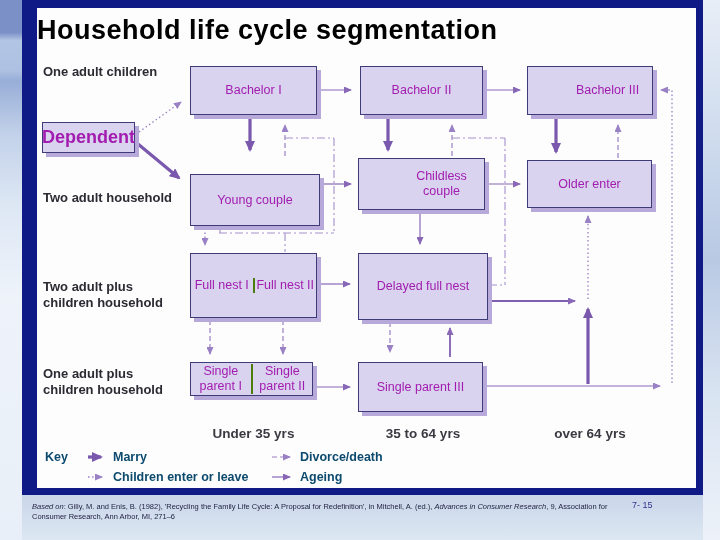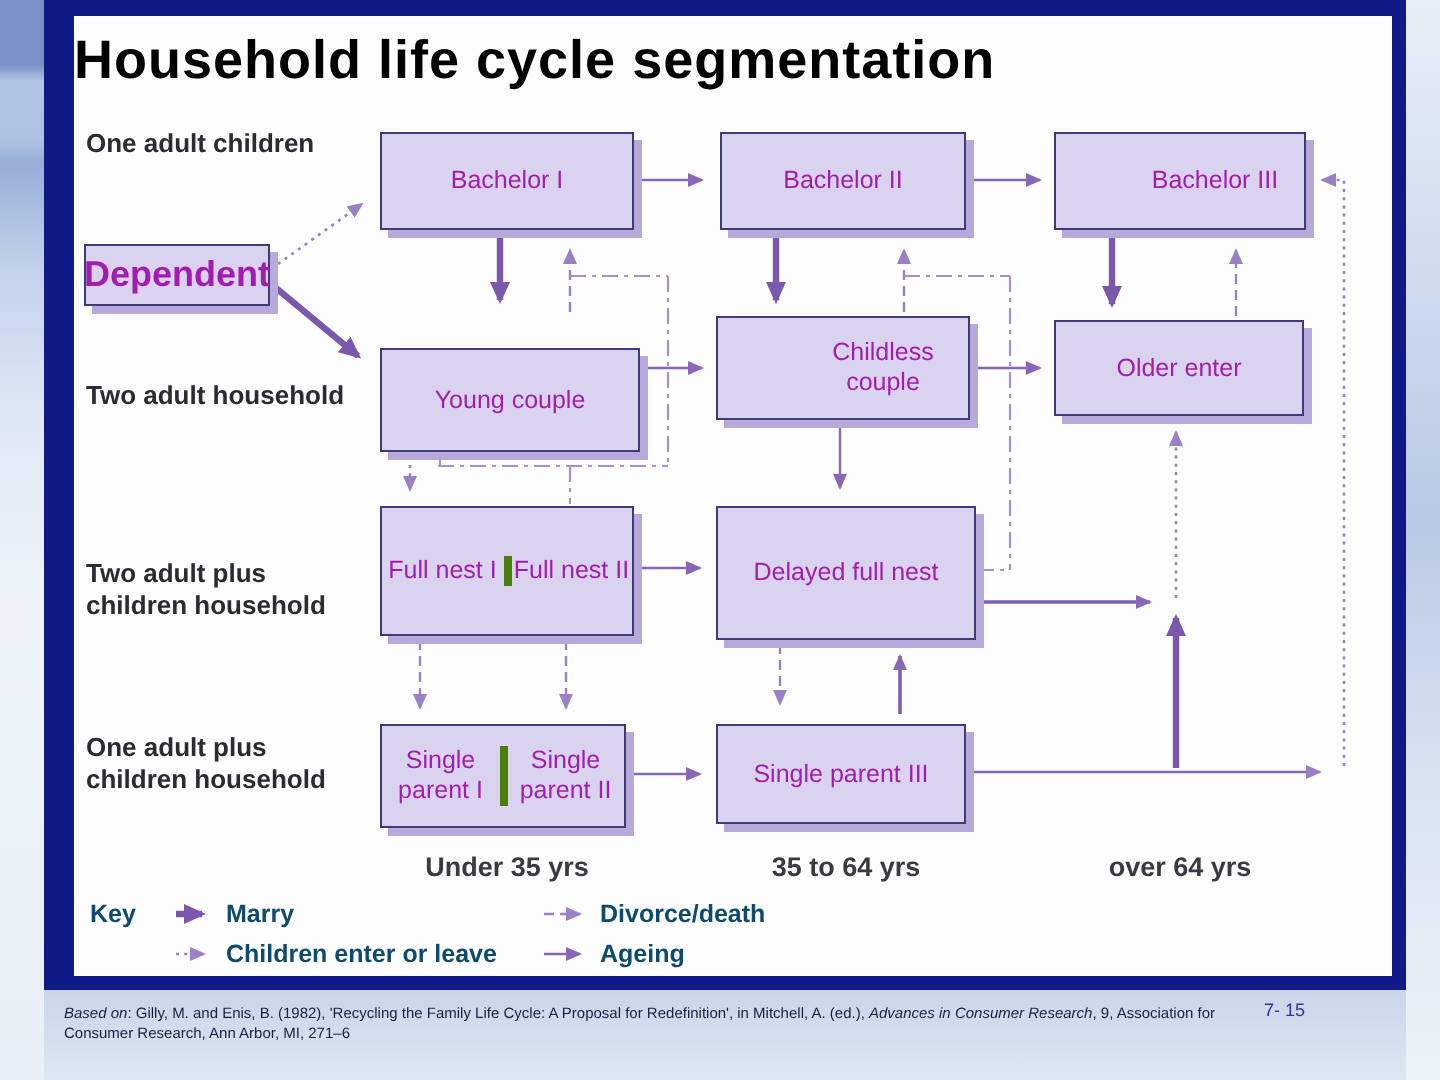--- a/index.html
+++ b/index.html
@@ -22,21 +22,21 @@
     color:#000000;letter-spacing:.5px;}
 
   .rowlabel{font-size:13px;font-weight:bold;color:#2b2b33;white-space:pre-line;line-height:16px;}
 
   .dbox{background:#d9d3ef;border:1.5px solid #3f3a78;box-shadow:4px 4px 0 #b7aadb;
     color:#a21caf;font-size:12.5px;display:flex;align-items:center;justify-content:center;
     text-align:center;box-sizing:border-box;line-height:15px;}
   .dbox.bold{font-weight:bold;font-size:18px;}
   .split{display:flex;padding:0;}
   .split .cell{flex:1;display:flex;align-items:center;justify-content:center;text-align:center;}
-  .split .cell + .cell{border-left:4px solid #4d7c0f;justify-content:center;}
+  .split .cell + .cell{border-left:2px solid #4d7c0f;justify-content:center;}
   .vsplit{display:flex;flex-direction:column;padding:0;}
   .vsplit .vcell{flex:1;display:flex;align-items:center;justify-content:center;}
   .vsplit .vcell + .vcell{border-top:1px solid #3f3a78;}
   .narrow span{display:inline-block;max-width:72px;}
 
   .agelabel{font-size:13.5px;font-weight:bold;color:#3a3a42;text-align:center;}
   .keytext{font-size:12.5px;color:#0c4a6e;font-weight:bold;}
 
   #citation{left:32px;top:502px;width:580px;font-size:7.5px;line-height:9.5px;color:#1d1d3d;}
   #citation .it{font-style:italic;}
@@ -155,21 +155,21 @@
       <span>Full nest II</span>
     </div>
 </div>
 
 <div class="abs dbox vsplit" style="left:358px;top:253px;width:130px;height:67px;">
   <div class="vcell">
       <span>Delayed full nest</span>
     </div>
 </div>
 
-<div class="abs dbox split" style="left:190px;top:362px;width:123px;height:52px;">
+<div class="abs dbox split" style="left:190px;top:362px;width:123px;height:34px;">
   <div class="cell">
       <span>Single parent I</span>
     </div>
   <div class="cell">
       <span>Single parent II</span>
     </div>
 </div>
 
 <div class="abs dbox" style="left:358px;top:362px;width:125px;height:50px;">
     <span>Single parent III</span>

